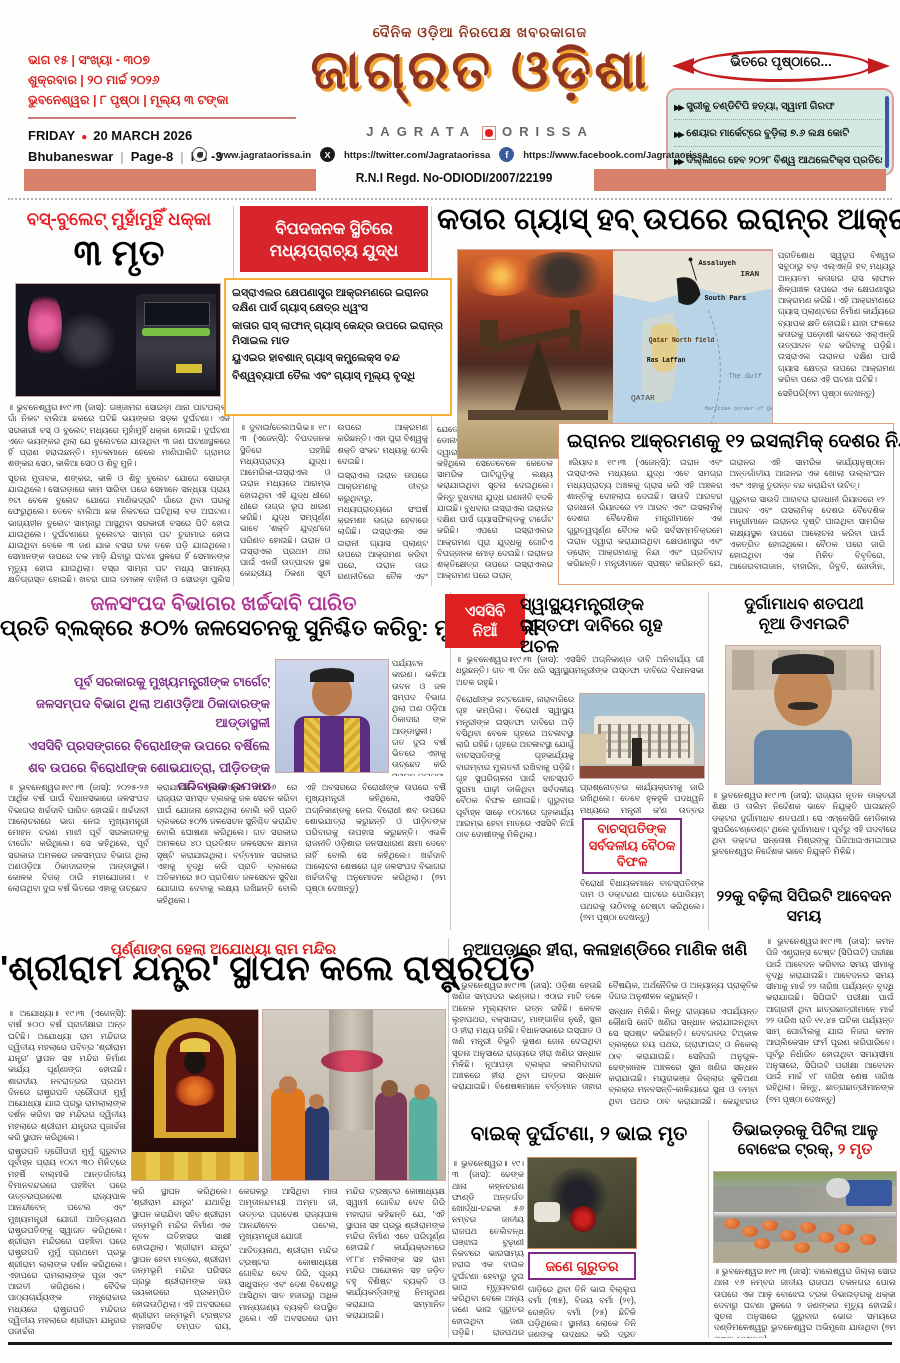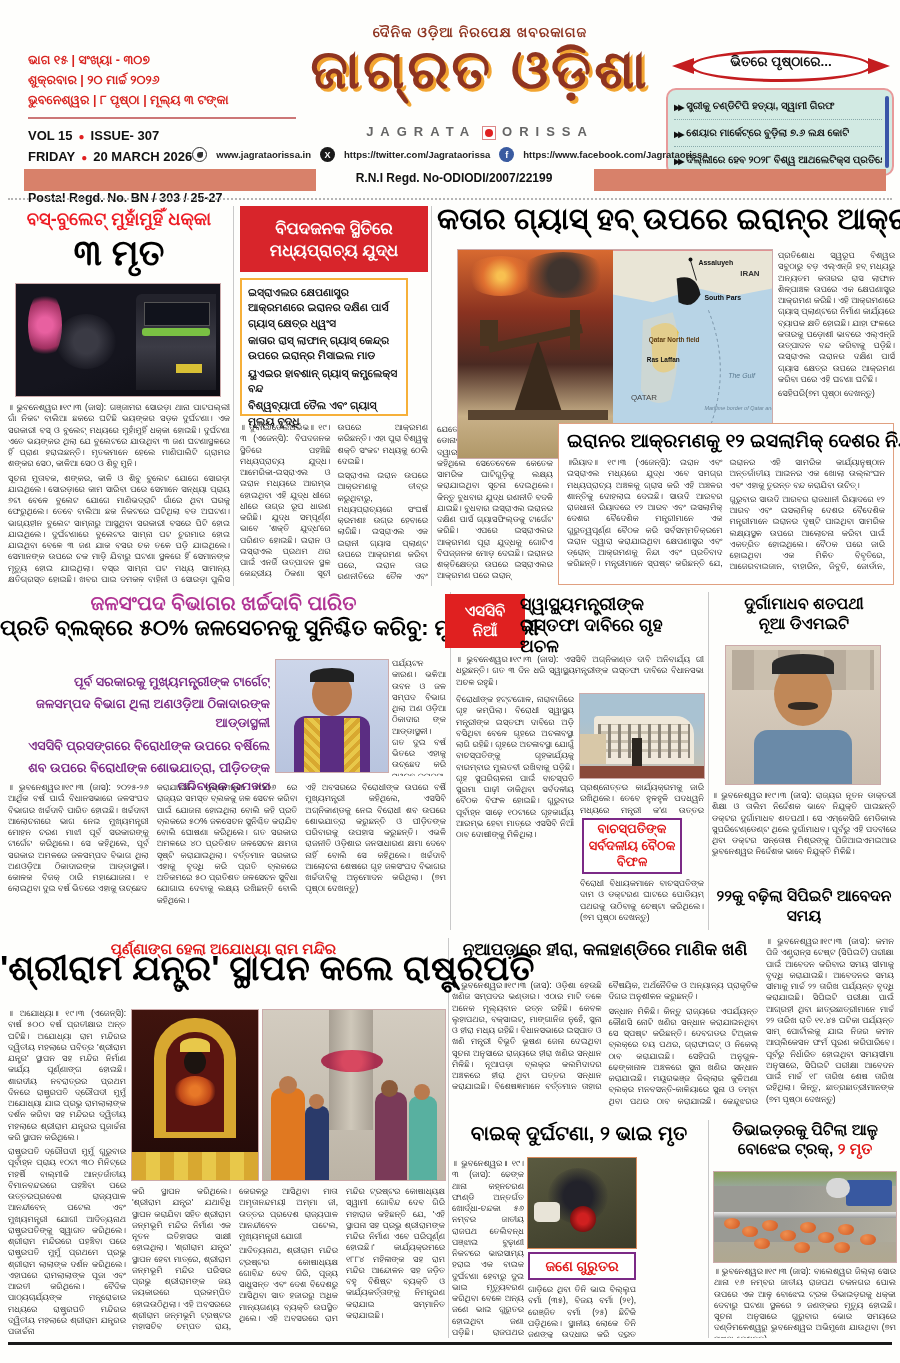--- a/index.html
+++ b/index.html
@@ -82,23 +82,20 @@
 <body>
 
 <div id="page">
 
   <div class="abs" style="left:28px;top:50px;width:268px;">
     <div class="oline">ଭାଗ ୧୫ | ସଂଖ୍ୟା - ୩୦୭</div>
     <div class="oline">ଶୁକ୍ରବାର | ୨୦ ମାର୍ଚ୍ଚ ୨୦୨୬</div>
     <div class="oline">ଭୁବନେଶ୍ୱର | ୮ ପୃଷ୍ଠା | ମୂଲ୍ୟ ୩ ଟଙ୍କା</div>
     <div class="info-div"></div>
     <div class="eline">
-      <span>VOL 15</span><span class="dot"></span><span>ISSUE- 307</span>
-    </div>
-    <div class="eline">
       <span>FRIDAY</span><span class="dot"></span><span>20 MARCH 2026</span>
     </div>
     <div class="eline">
       <span>Bhubaneswar</span><span class="pipe"></span><span>Page-8</span><span class="pipe"></span><span>Rs -3</span>
     </div>
     <div class="eline" style="font-weight:bold;font-size:12.5px;">Postal Regd. No. BN / 303 / 25-27</div>
   </div>
 
   <div class="abs center tagline" style="left:295px;top:24px;width:370px;">ଦୈନିକ ଓଡ଼ିଆ ନିରପେକ୍ଷ ଖବରକାଗଜ</div>
   <div class="abs center logo" style="left:285px;top:34px;width:390px;">ଜାଗ୍ରତ ଓଡ଼ିଶା</div>
@@ -158,36 +155,36 @@
   <div class="bt abs" style="left:8px;top:402px;width:222px;height:184px;">
     <p>॥ ଭୁବନେଶ୍ୱର॥୧୯।୩ (ଜାସ): ଗଞ୍ଜାମର ସୋରଡ଼ା ଥାନା ପାଟପଲ୍ଲୀ ଗାଁ ନିକଟ ବାଲିଆ ଛକରେ ଘଟିଛି ଭୟଙ୍କର ସଡ଼କ ଦୁର୍ଘଟଣା। ଏକ ସରକାରୀ ବସ୍ ଓ ବୁଲେଟ୍ ମଧ୍ୟରେ ମୁହାଁମୁହିଁ ଧକ୍କା ହୋଇଛି। ଦୁର୍ଘଟଣା ଏତେ ଭୟଙ୍କର ଥିଲା ଯେ ବୁଲେଟରେ ଯାଉଥିବା ୩ ଜଣ ଘଟଣାସ୍ଥଳରେ ହିଁ ପ୍ରାଣ ହରାଇଛନ୍ତି। ମୃତକମାନେ ହେଲେ ମାଣିପାଲିଟି ଗ୍ରାମର ଶଙ୍କର ସେଠ, କାଳିଆ ସେଠ ଓ ଶିବୁ ମୁନି।</p>
     <p>ସୂଚନା ମୁତାବକ, ଶଙ୍କର, କାଳି ଓ ଶିବୁ ବୁଲେଟ ଯୋଗେ ସୋରଡ଼ା ଯାଇଥିଲେ। ସୋରଡ଼ାରେ କାମ ସାରିବା ପରେ ସେମାନେ ସନ୍ଧ୍ୟା ପ୍ରାୟ ୭ଟା ବେଳେ ବୁଲେଟ ଯୋଗେ ମାଣିଭଦ୍ରାଟି ଗାଁରେ ଥିବା ଘରକୁ ଫେରୁଥିଲେ। ତେବେ ବାଲିଆ ଛକ ନିକଟରେ ଘଟିଥିଲା ବଡ ଅଘଟଣ। ଭାଗ୍ୟହୀନ ବୁଲେଟ ସାମ୍ନାରୁ ଆସୁଥିବା ସରକାରୀ ବସରେ ପିଟି ହୋଇ ଯାଇଥିଲେ। ଦୁର୍ଘଟଣାରେ ବୁଲେଟର ସାମ୍ନା ପଟ ଚୁରମାର ହୋଇ ଯାଇଥିବା ବେଳେ ୩ ଜଣ ଯାକ ବସର ଚକ ତଳେ ପଡ଼ି ଯାଇଥିଲେ। ସେମାନଙ୍କ ଉପରେ ଚକ ମାଡ଼ି ଯିବାରୁ ଘଟଣା ସ୍ଥଳରେ ହିଁ ସେମାନଙ୍କ ମୃତ୍ୟୁ ହୋଇ ଯାଇଥିଲା। ବସ୍‌ର ସାମ୍ନା ପଟ ମଧ୍ୟ ସାମାନ୍ୟ କ୍ଷତିଗ୍ରସ୍ତ ହୋଇଛି। ଖବର ପାଇ ଦମକଳ ବାହିନୀ ଓ ସୋରଡ଼ା ପୁଲିସ ଦ୍ରୁତ ଘଟଣାସ୍ଥଳରେ ପହଞ୍ଚି ଉଦ୍ଧାର କାର୍ଯ୍ୟ ଚଳାଇଥିଲା। ମୃତ ଦେହକୁ ଜବତ କରି ସୋରଡ଼ା ମେଡିକାଲରେ ଭର୍ତି କରାଯାଇଛି।</p>
 
   </div>
 
   <div class="abs redbox" style="left:240px;top:206px;width:188px;height:66px;">
     <div>ବିପଦଜନକ ସ୍ଥିତିରେ</div>
     <div>ମଧ୍ୟପ୍ରାଚ୍ୟ ଯୁଦ୍ଧ</div>
   </div>
-  <div class="abs bulletbox" style="left:240px;top:278px;width:168px;height:138px;">
+  <div class="abs bulletbox" style="left:224px;top:278px;width:228px;height:138px;">
     <div>ଇସ୍ରାଏଲର କ୍ଷେପଣାସ୍ତ୍ର ଆକ୍ରମଣରେ ଇରାନର ଦକ୍ଷିଣ ପାର୍ସ ଗ୍ୟାସ୍ କ୍ଷେତ୍ର ଧ୍ୱଂସ</div>
     <div>କାତାର ରାସ୍ ଲାଫାନ୍ ଗ୍ୟାସ୍ କେନ୍ଦ୍ର ଉପରେ ଇରାନ୍‌ର ମିସାଇଲ ମାଡ</div>
     <div>ୟୁଏଇର ହାବଶାନ୍ ଗ୍ୟାସ୍ କମ୍ପ୍ଲେକ୍ସ ବନ୍ଦ</div>
     <div>ବିଶ୍ୱବ୍ୟାପୀ ତୈଲ ଏବଂ ଗ୍ୟାସ୍ ମୂଲ୍ୟ ବୃଦ୍ଧି</div>
   </div>
   <div class="bt abs twocol" style="left:240px;top:422px;width:188px;height:164px;">
     <p>॥ ଦୁବାଇ/ତେଲଅଭିଭ॥ ୧୯।୩ (ଏଜେନ୍ସି): ବିପଦଜନକ ସ୍ଥିତିରେ ପହଞ୍ଚିଛି ମଧ୍ୟପ୍ରାଚ୍ୟ ଯୁଦ୍ଧ। ଆମେରିକା-ଇସ୍ରାଏଲ ଓ ଇରାନ ମଧ୍ୟରେ ଆରମ୍ଭ ହୋଇଥିବା ଏହି ଯୁଦ୍ଧ ଧୀରେ ଧୀରେ ଉଗ୍ର ରୂପ ଧାରଣ କରିଛି। ଯୁଦ୍ଧ ସମ୍ପୂର୍ଣ୍ଣ ଭାବେ 'ଶକ୍ତି ଯୁଦ୍ଧ'ରେ ପରିଣତ ହୋଇଛି। ଇରାନ ଓ ଇସ୍ରାଏଲ ପ୍ରଥମ ଥର ପାଇଁ ଏନର୍ଜି ଉତ୍ପାଦନ ସ୍ଥଳ କେନ୍ଦ୍ରୀୟ ଠିକଣା ସୂଚୀ ଉପରେ ଆକ୍ରମଣ କରିଛନ୍ତି। ଏହା ପୁରା ବିଶ୍ୱକୁ ଶକ୍ତି ସଂକଟ ମଧ୍ୟକୁ ଠେଲି ଦେଇଛି।</p>
     <p>ଇସ୍ରାଏଲ ଇରାନ ଉପରେ ଆକ୍ରମଣକୁ ତୀବ୍ର କରୁଥିବାରୁ, ମଧ୍ୟପ୍ରାଚ୍ୟରେ ସଂଘର୍ଷ କ୍ରମଶଃ ଉଗ୍ର ହେବାରେ ଲାଗିଛି। ଇସ୍ରାଏଲ ଏକ ଇରାନୀ ଗ୍ୟାସ ପ୍ଲାଣ୍ଟ ଉପରେ ଆକ୍ରମଣ କରିବା ପରେ, ଇରାନ ତାର ରଣନୀତିରେ ତୈଳ ଏବଂ ଗ୍ୟାସ ସୁବିଧାକୁ ଟାର୍ଗେଟ କରି ପ୍ରତିଶୋଧ ନେଇଥିଲା। ମଧ୍ୟପ୍ରାଚ୍ୟ ଯୁଦ୍ଧ ଏବେ ଶକ୍ତି ବା ଏନର୍ଜି ଯୁଦ୍ଧର ଗୋଟିଏ ପ୍ରମୁଖ ଅଧ୍ୟାୟରେ ପରିଣତ ହୋଇଛି। ଗତ ୧୭ ତାରିଖ ପର୍ଯ୍ୟନ୍ତ ଆମେରିକା ଓ ଇସ୍ରାଏଲ ସରକାର ଥିବା ଇରାନର ଶକ୍ତି ଉତ୍ପାଦନ ଠିକଣାକୁ ଟାର୍ଗେଟ କରୁଥିଲେ। ଏପରି କି</p>
   </div>
   <div class="bt abs" style="left:437px;top:424px;width:116px;height:160px;">
     <p>ଯେତେବେଳେ ଆମେରିକା ରାଷ୍ଟ୍ରପତି ଡୋନାଲ୍ଡ ଟ୍ରମ୍ପ ଇରାନର ୱାର୍ଡ ଦ୍ୱାରକୁ ଆକ୍ରମଣ କରାଯାଇଥିବା କହିଥିଲେ ସେତେବେଳେ କେତେକ ସାମରିକ ଘାଟିଗୁଡ଼ିକୁ ଲକ୍ଷ୍ୟ କରାଯାଇଥିବା ସୂଚନା ଦେଇଥିଲେ। କିନ୍ତୁ ବୁଧବାର ଯୁଦ୍ଧ ରଣନୀତି ବଦଳି ଯାଇଛି। ବୁଧବାର ଇସ୍ରାଏଲ ଇରାନର ଦକ୍ଷିଣ ପାର୍ସ ଗ୍ୟାସଫିଲ୍ଡକୁ ଟାର୍ଗେଟ କରିଛି। ଏପରେ ଇସ୍ରାଏଲର ଆକ୍ରମଣ ପୂରା ଯୁଦ୍ଧକୁ ଗୋଟିଏ ବିପଜ୍ଜନକ ମୋଡ଼ ଦେଇଛି। ଇରାନର ଶକ୍ତିକ୍ଷେତ୍ର ଉପରେ ଇସ୍ରାଏଲର ଆକ୍ରମଣ ପରେ ଇରାନ୍</p>
   </div>
 
   <div class="abs center h-big" style="left:437px;top:202px;width:458px;font-size:30px;line-height:1.1;white-space:nowrap;">କତାର ଗ୍ୟାସ୍ ହବ୍ ଉପରେ ଇରାନ୍‌ର ଆକ୍ରମଣ</div>
-  <div class="photo photo-frame" style="left:458px;top:250px;width:314px;height:208px;background:#ef4444;">
+  <div class="photo photo-frame" style="left:458px;top:250px;width:314px;height:208px;background:#ef4444;font-family:Liberation Mono, monospace;">
     <div class="abs" style="left:0;top:0;width:155px;height:100%;background:linear-gradient(180deg,#d86a30 0%,#8a3220 30%,#4a2a22 55%,#c8b088 80%,#b09868 100%);">
       <div class="spot" style="left:8px;top:6px;width:70px;height:40px;background:radial-gradient(circle,#f8c050 10%,#e07030 45%,transparent 75%);"></div>
       <div class="spot" style="left:60px;top:2px;width:90px;height:46px;background:radial-gradient(circle,#40342e 30%,transparent 75%);"></div>
       <svg viewBox="0 0 155 208" style="position:absolute;left:0;top:0;width:155px;height:208px;">
         <polygon points="55,165 80,90 105,165" fill="#3a2a1c"></polygon>
         <rect x="30" y="84" width="95" height="9" fill="#4a3420" transform="rotate(-12 77 88)"></rect>
         <rect x="22" y="70" width="18" height="26" fill="#4a3420"></rect>
         <rect x="112" y="60" width="10" height="40" fill="#4a3420"></rect>
         <rect x="10" y="160" width="140" height="10" fill="#584430"></rect>
       </svg>

